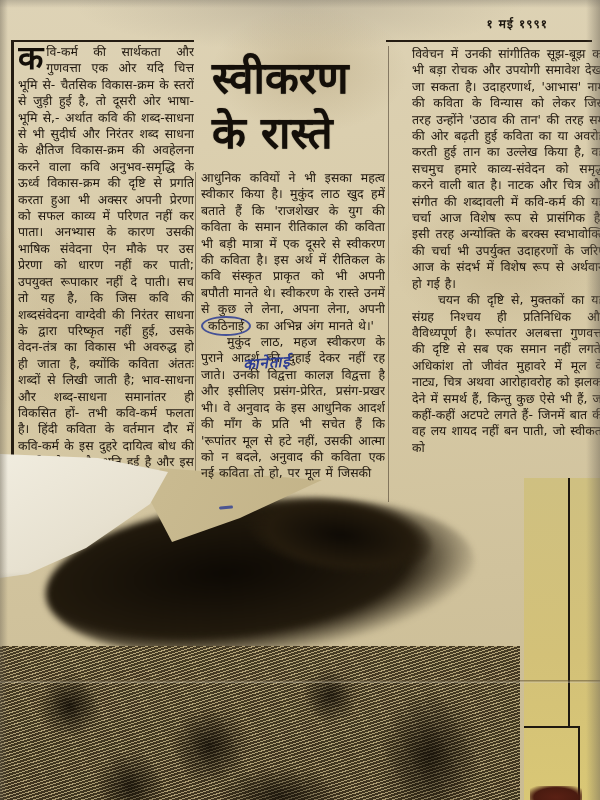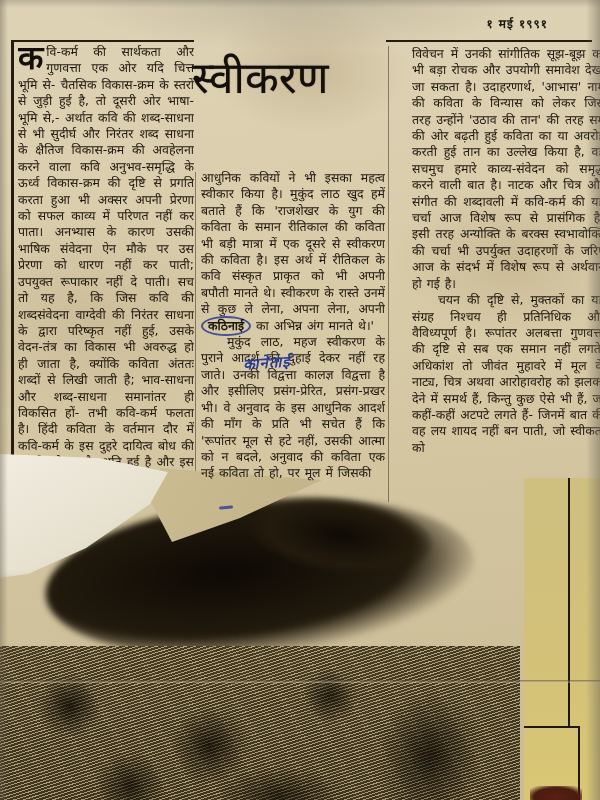--- a/index.html
+++ b/index.html
@@ -14,35 +14,35 @@
       linear-gradient(175deg,#ded3b6 0%,#d8cba8 38%,#d0c29c 72%,#c9bb93 100%);
     color:#1b150e;
   }
   
   .rule{position:absolute;background:#241c12;}
   .rule-thin{position:absolute;background:rgba(50,38,24,0.5);}
   
   .date{position:absolute;top:15px;left:356px;width:192px;text-align:right;
         font-size:12px;font-weight:bold;letter-spacing:1px;}
   
-  .headline{position:absolute;top:50px;left:192px;width:192px;
-        font-size:44px;line-height:55px;font-weight:normal;color:#140f09;
+  .headline{position:absolute;top:50px;left:212px;width:192px;
+        font-size:44px;line-height:55px;font-weight:bold;color:#140f09;
         text-shadow:0 0 1px rgba(20,15,9,0.6);}
   
   .col{position:absolute;overflow:hidden;font-size:12.4px;line-height:16.4px;
        text-align:justify;color:#20180f;word-spacing:1px;z-index:5;}
   .col p{margin:0;}
   .col p.indent{text-indent:26px;}
   .dropcap{float:left;font-size:33px;line-height:28px;font-weight:bold;
        padding-right:3px;color:#140f09;}
   .left-col{top:44px;left:18px;width:176px;height:426px;}
   .mid-col{top:170px;left:201px;width:184px;height:338px;}
   .right-col{top:46px;left:412px;width:193px;height:432px;}
   .circled{border:2px solid rgba(44,60,148,0.85);border-radius:50%;
-       padding:0 5px 1px 5px;font-weight:bold;}
+       padding:0 5px 1px 5px;}
   .handwritten{position:absolute;top:352px;left:243px;z-index:7;
        color:#2c3c94;font-size:15px;font-style:italic;font-weight:bold;
        transform:rotate(-4deg);letter-spacing:1px;}
   .ink-mark{position:absolute;top:506px;left:219px;width:14px;height:3px;
        background:#2c3c94;opacity:0.8;border-radius:2px;transform:rotate(-5deg);z-index:7;}
   
   .photo-upper{position:absolute;left:0;top:468px;width:524px;height:180px;z-index:2;
     background:
       radial-gradient(ellipse 210px 150px at 470px 130px, rgba(22,15,6,0.82), transparent 72%),
       repeating-linear-gradient(3deg, rgba(35,26,12,0.38) 0 1px, transparent 1px 3px),
@@ -101,20 +101,21 @@
 
   <div class="date">१ मई १९९१</div>
   <div class="rule" style="left:386px;top:40px;width:206px;height:2px;"></div>
   <div class="rule" style="left:11px;top:40px;width:183px;height:2px;"></div>
   <div class="rule" style="left:11px;top:40px;width:3px;height:428px;"></div>
   <div class="rule-thin" style="left:195px;top:172px;width:1px;height:330px;"></div>
   <div class="rule-thin" style="left:388px;top:46px;width:1px;height:456px;"></div>
 
   <div class="headline">
     <div>स्वीकरण</div>
+    <div>के रास्ते</div>
   </div>
 
   <div class="col left-col">
     <p><span class="dropcap">क</span><span>वि-कर्म की सार्थकता और गुणवत्ता एक ओर यदि चित्त भूमि से- चैतसिक विकास-क्रम के स्तरों से जुड़ी हुई है, तो दूसरी ओर भाषा-भूमि से,- अर्थात कवि की शब्द-साधना से भी सुदीर्घ और निरंतर शब्द साधना के क्षैतिज विकास-क्रम की अवहेलना करने वाला कवि अनुभव-समृद्धि के ऊर्ध्व विकास-क्रम की दृष्टि से प्रगति करता हुआ भी अक्सर अपनी प्रेरणा को सफल काव्य में परिणत नहीं कर पाता। अनभ्यास के कारण उसकी भाषिक संवेदना ऐन मौके पर उस प्रेरणा को धारण नहीं कर पाती; उपयुक्त रूपाकार नहीं दे पाती। सच तो यह है, कि जिस कवि की शब्दसंवेदना वाग्देवी की निरंतर साधना के द्वारा परिष्कृत नहीं हुई, उसके वेदन-तंत्र का विकास भी अवरुद्ध हो ही जाता है, क्योंकि कविता अंततः शब्दों से लिखी जाती है; भाव-साधना और शब्द-साधना समानांतर ही विकसित हों- तभी कवि-कर्म फलता है। हिंदी कविता के वर्तमान दौर में कवि-कर्म के इस दुहरे दायित्व बोध की खासी उपेक्षा और क्षति हुई है और इस कारण स्वयं कवि-कर्म की महिमा घटी है-बावजूद कोई भी</span></p>
   </div>
 
   <div class="col mid-col">
     <p><span>आधुनिक कवियों ने भी इसका महत्व स्वीकार किया है। मुकुंद लाठ खुद हमें बताते हैं कि 'राजशेखर के युग की कविता के समान रीतिकाल की कविता भी बड़ी मात्रा में एक दूसरे से स्वीकरण की कविता है। इस अर्थ में रीतिकल के कवि संस्कृत प्राकृत को भी अपनी बपौती मानते थे। स्वीकरण के रास्ते उनमें से कुछ ले लेना, अपना लेना, अपनी </span><span class="circled">कठिनाई</span><span> का अभिन्न अंग मानते थे।'</span></p>
     <p class="indent">मुकुंद लाठ,  महज स्वीकरण के पुराने आदर्श की दुहाई देकर नहीं रह जाते। उनकी विद्वत्ता कालज्ञ विद्वत्ता है और इसीलिए प्रसंग-प्रेरित, प्रसंग-प्रखर भी। वे अनुवाद के इस आधुनिक आदर्श की माँग के प्रति भी सचेत हैं कि 'रूपांतर मूल से हटे नहीं, उसकी आत्मा को न बदले, अनुवाद की कविता एक नई कविता तो हो, पर मूल में जिसकी</p>
   </div>

